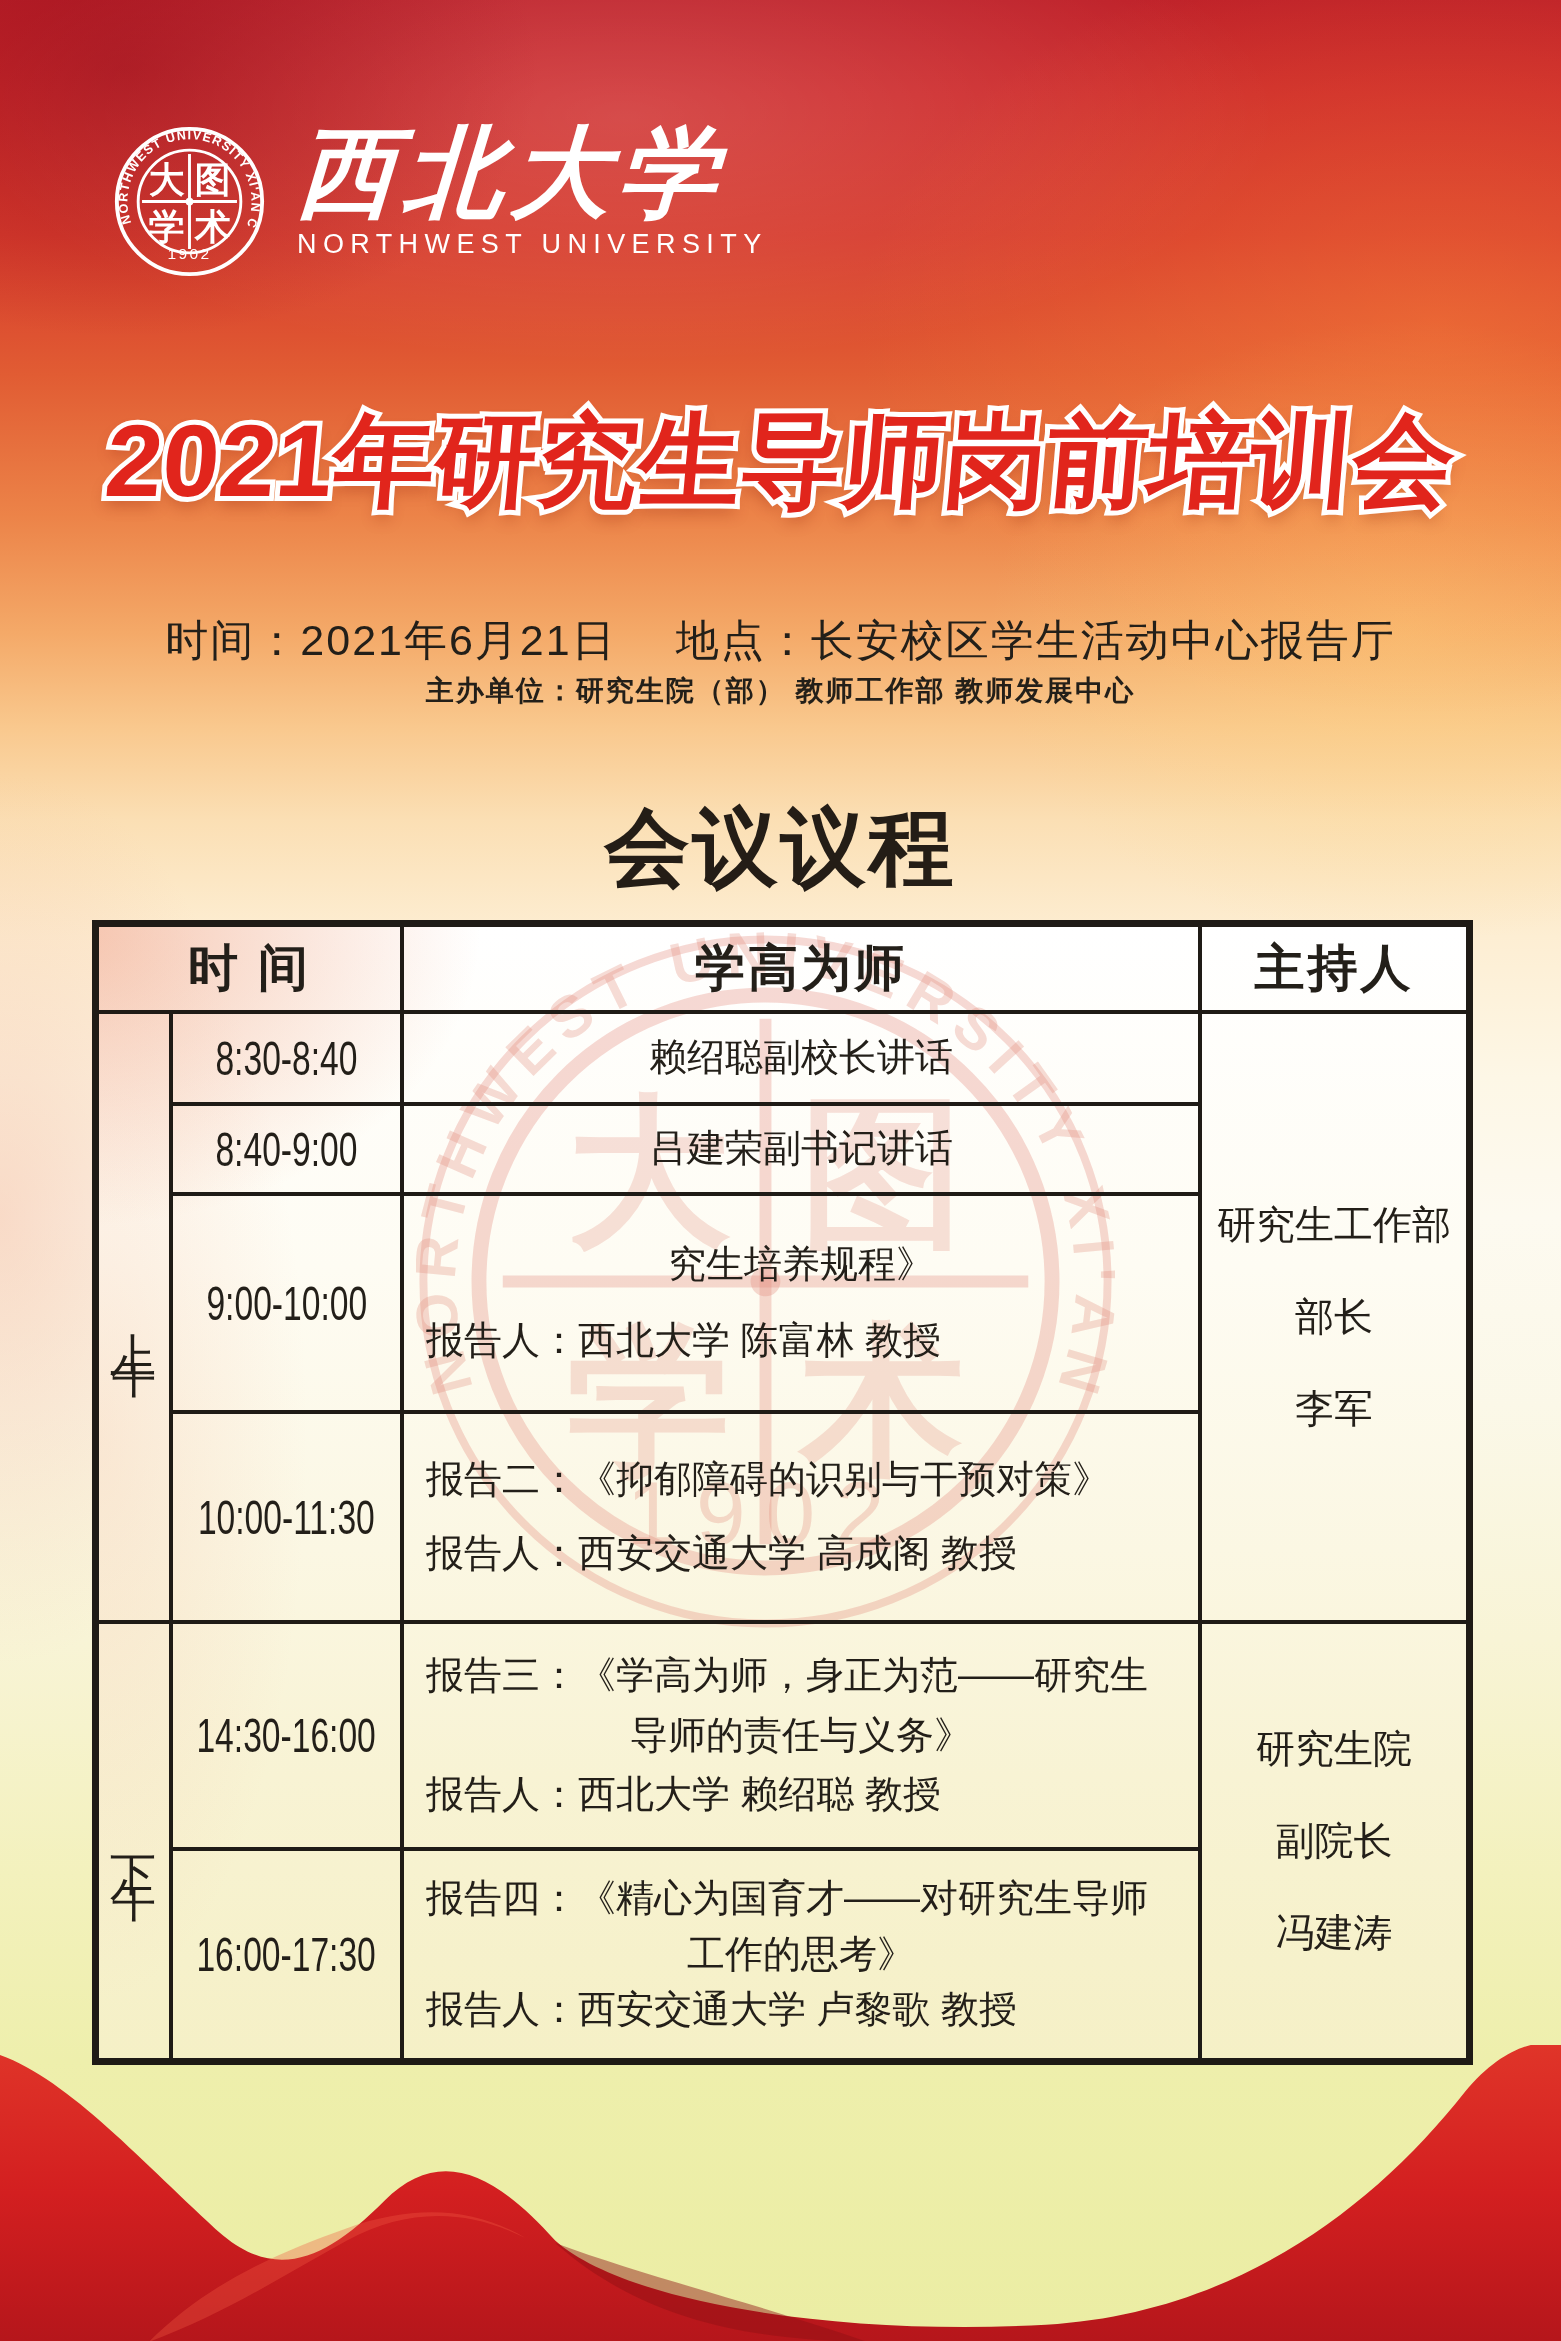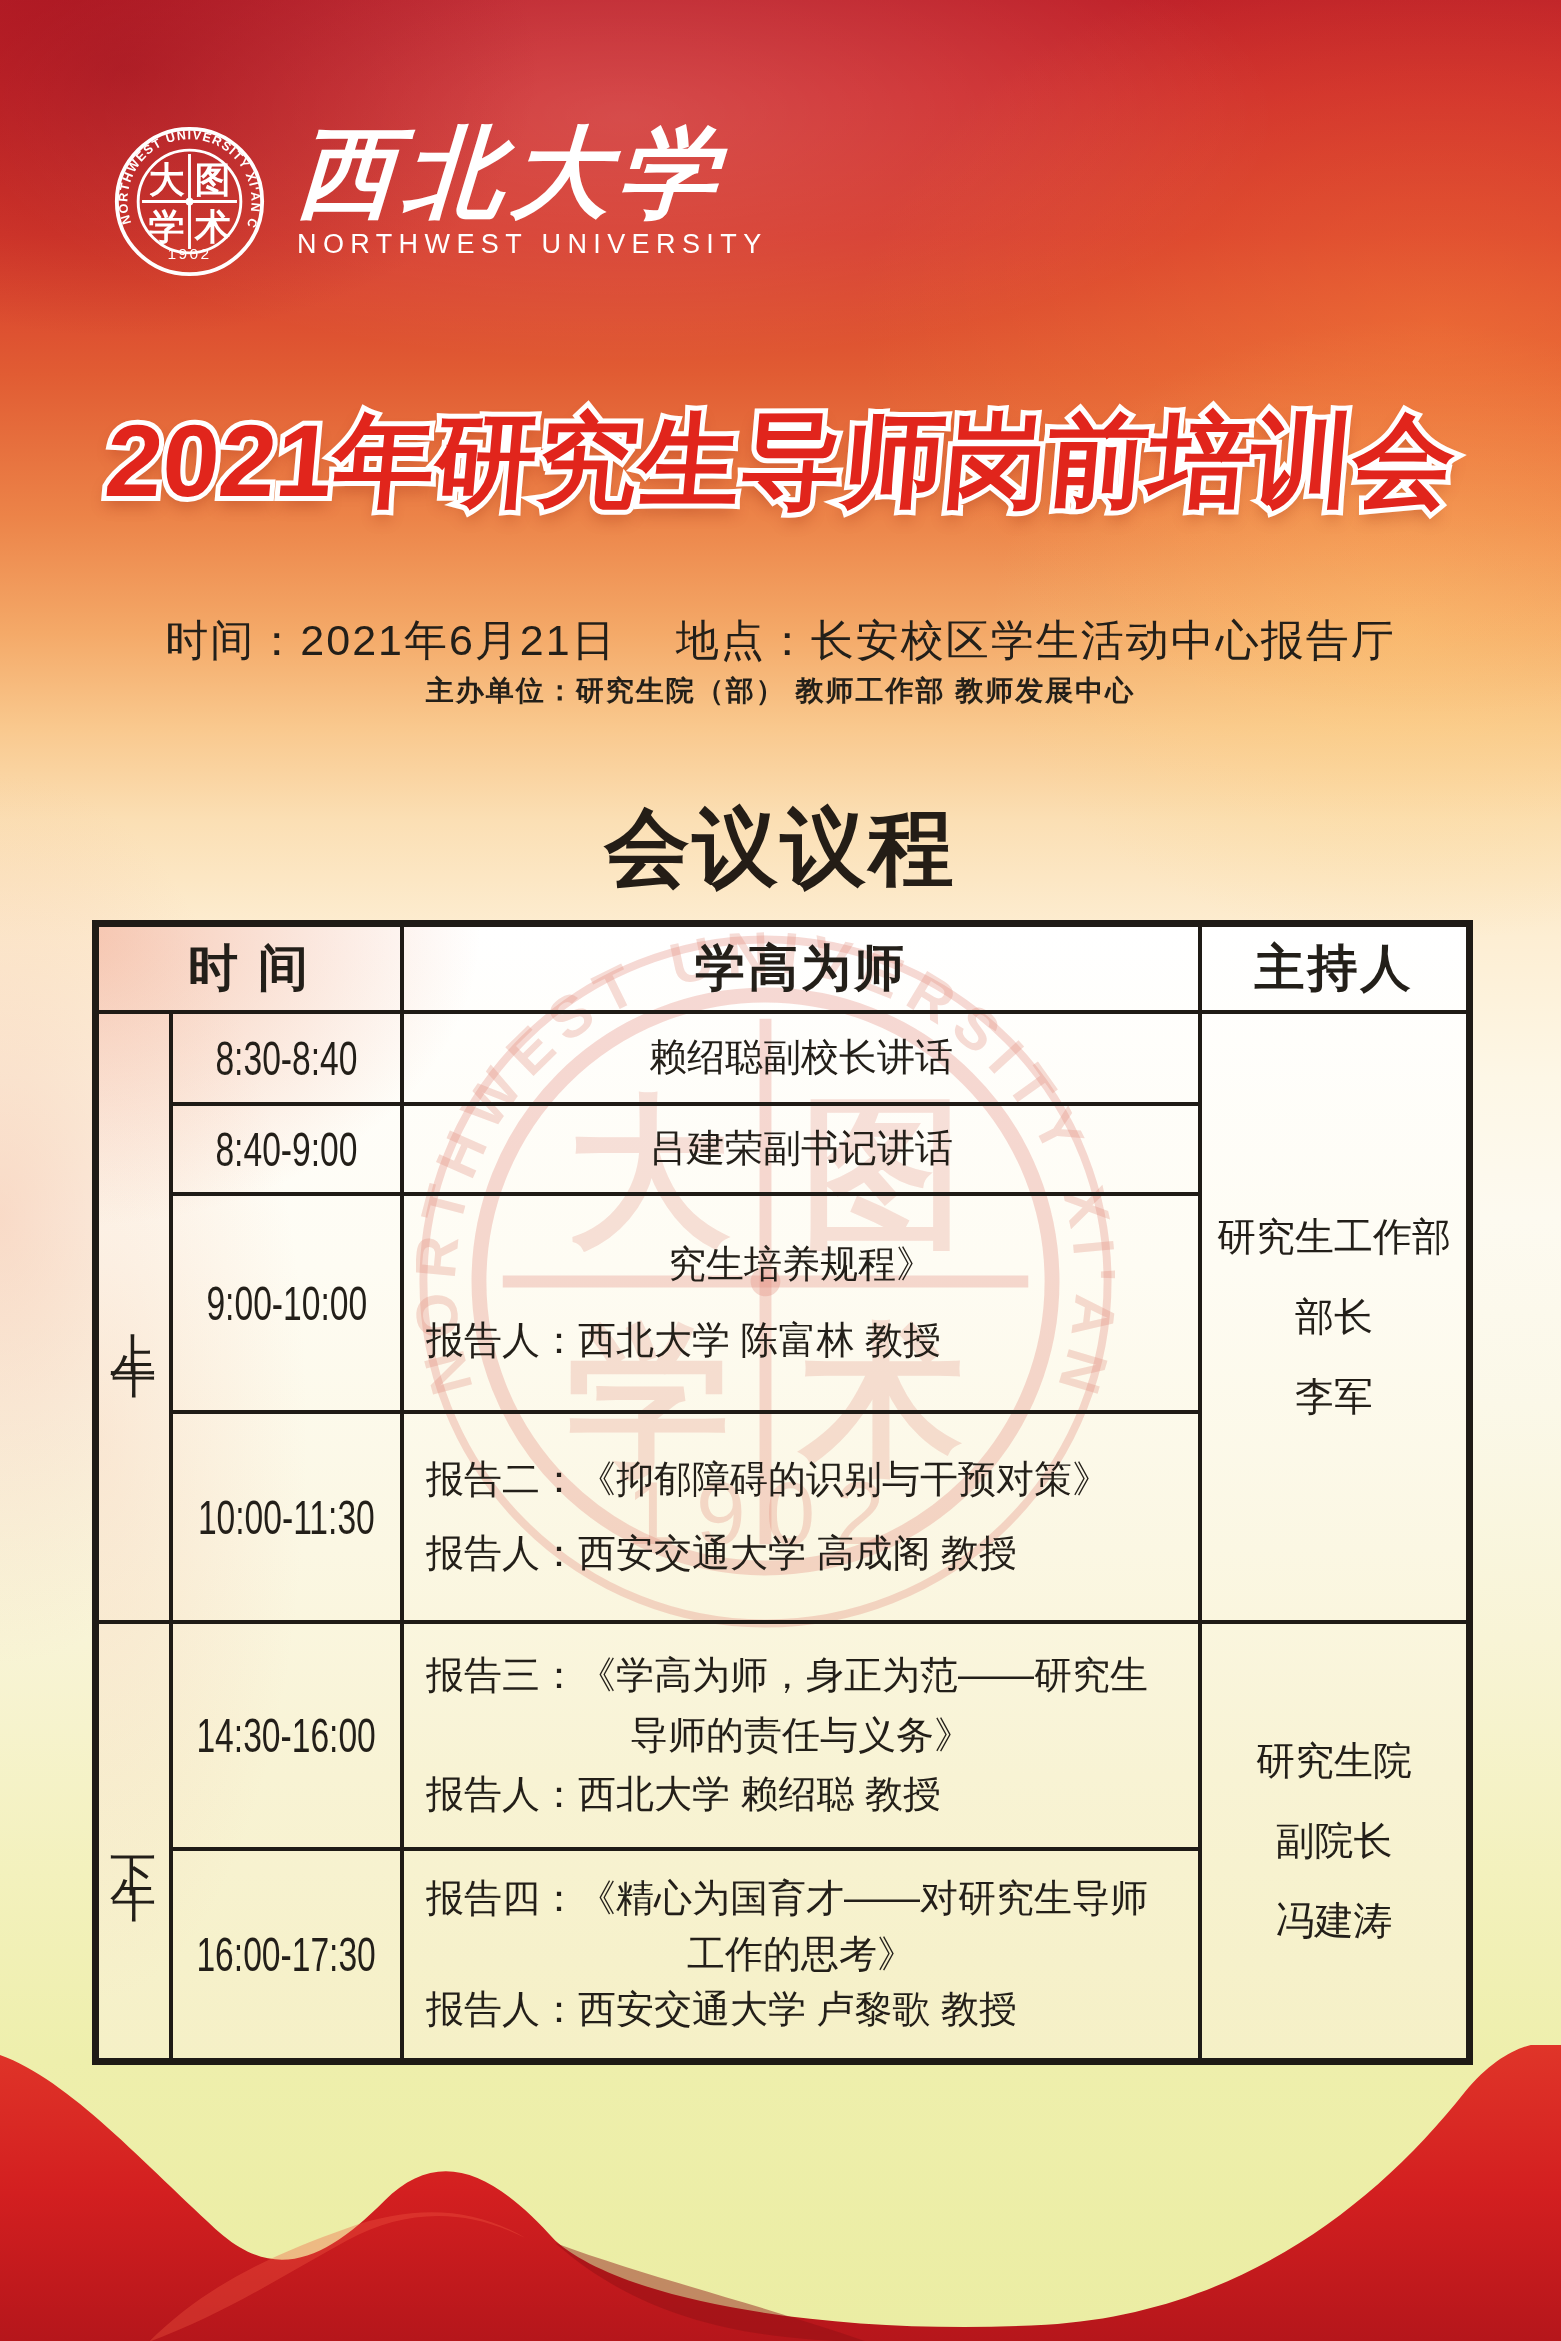--- a/index.html
+++ b/index.html
@@ -60,21 +60,21 @@
      align-items:center;justify-content:center;
      border-right:4.5px solid var(--line);border-bottom:4.5px solid var(--line);}
   .cell.nr{border-right:none;} .cell.nb{border-bottom:none;}
   .hdr{font-size:50px;font-weight:bold;letter-spacing:3px;}
   .time{font-size:48px;white-space:nowrap;}
   .time span{display:inline-block;transform:scaleX(.7);transform-origin:center;}
   .content{flex-direction:column;justify-content:space-evenly;align-items:stretch;
      padding:15px 22px;font-size:38px;line-height:1.2;}
   .content .cl{width:100%;} .cl.left{text-align:left;} .cl.center{text-align:center;}
   .content.single{justify-content:center;} .content.single .cl{text-align:center;}
-  .host{flex-direction:column;justify-content:center;gap:26px;font-size:39px;
+  .host{flex-direction:column;justify-content:center;gap:38px;font-size:39px;
      padding:5px;text-align:center;}
   .period{font-size:46px;writing-mode:vertical-lr;letter-spacing:21px;font-weight:400;}
   
   .ribbon{position:absolute;left:0;bottom:0;width:1561px;height:297px;display:block;}
 </style>
 </head>
 <body>
 
 <div class="poster">
   <div class="glow"></div>

